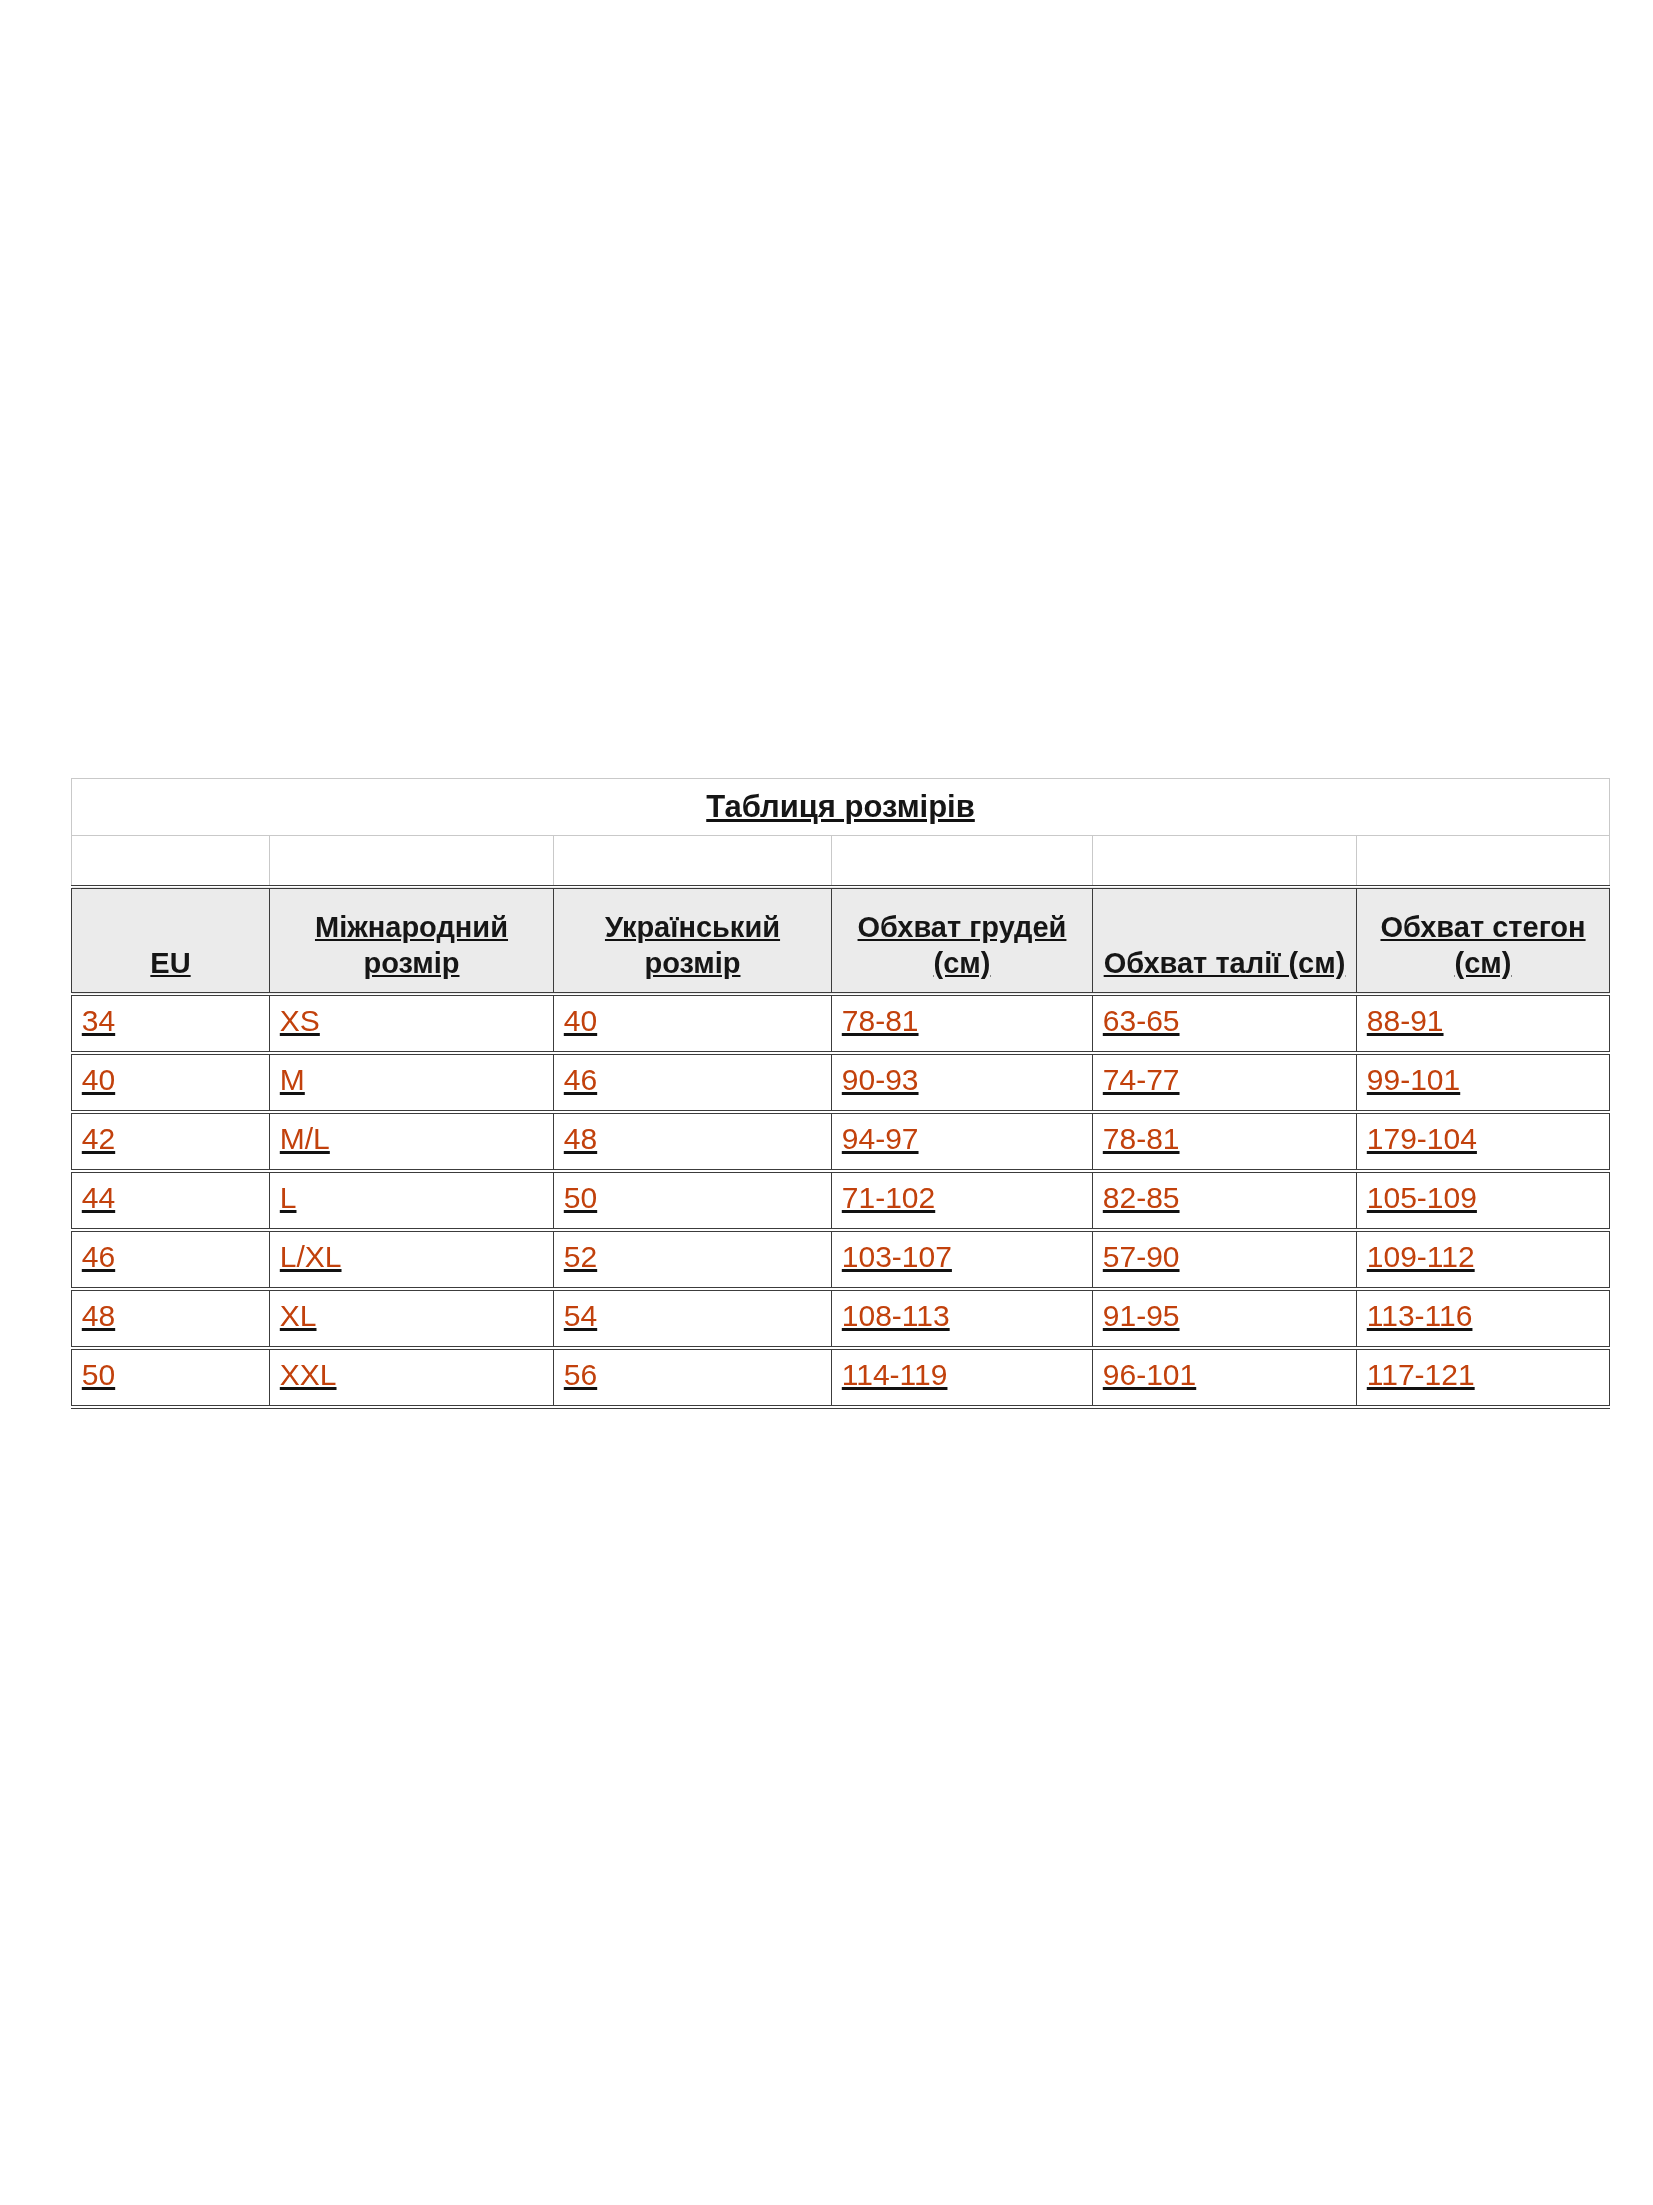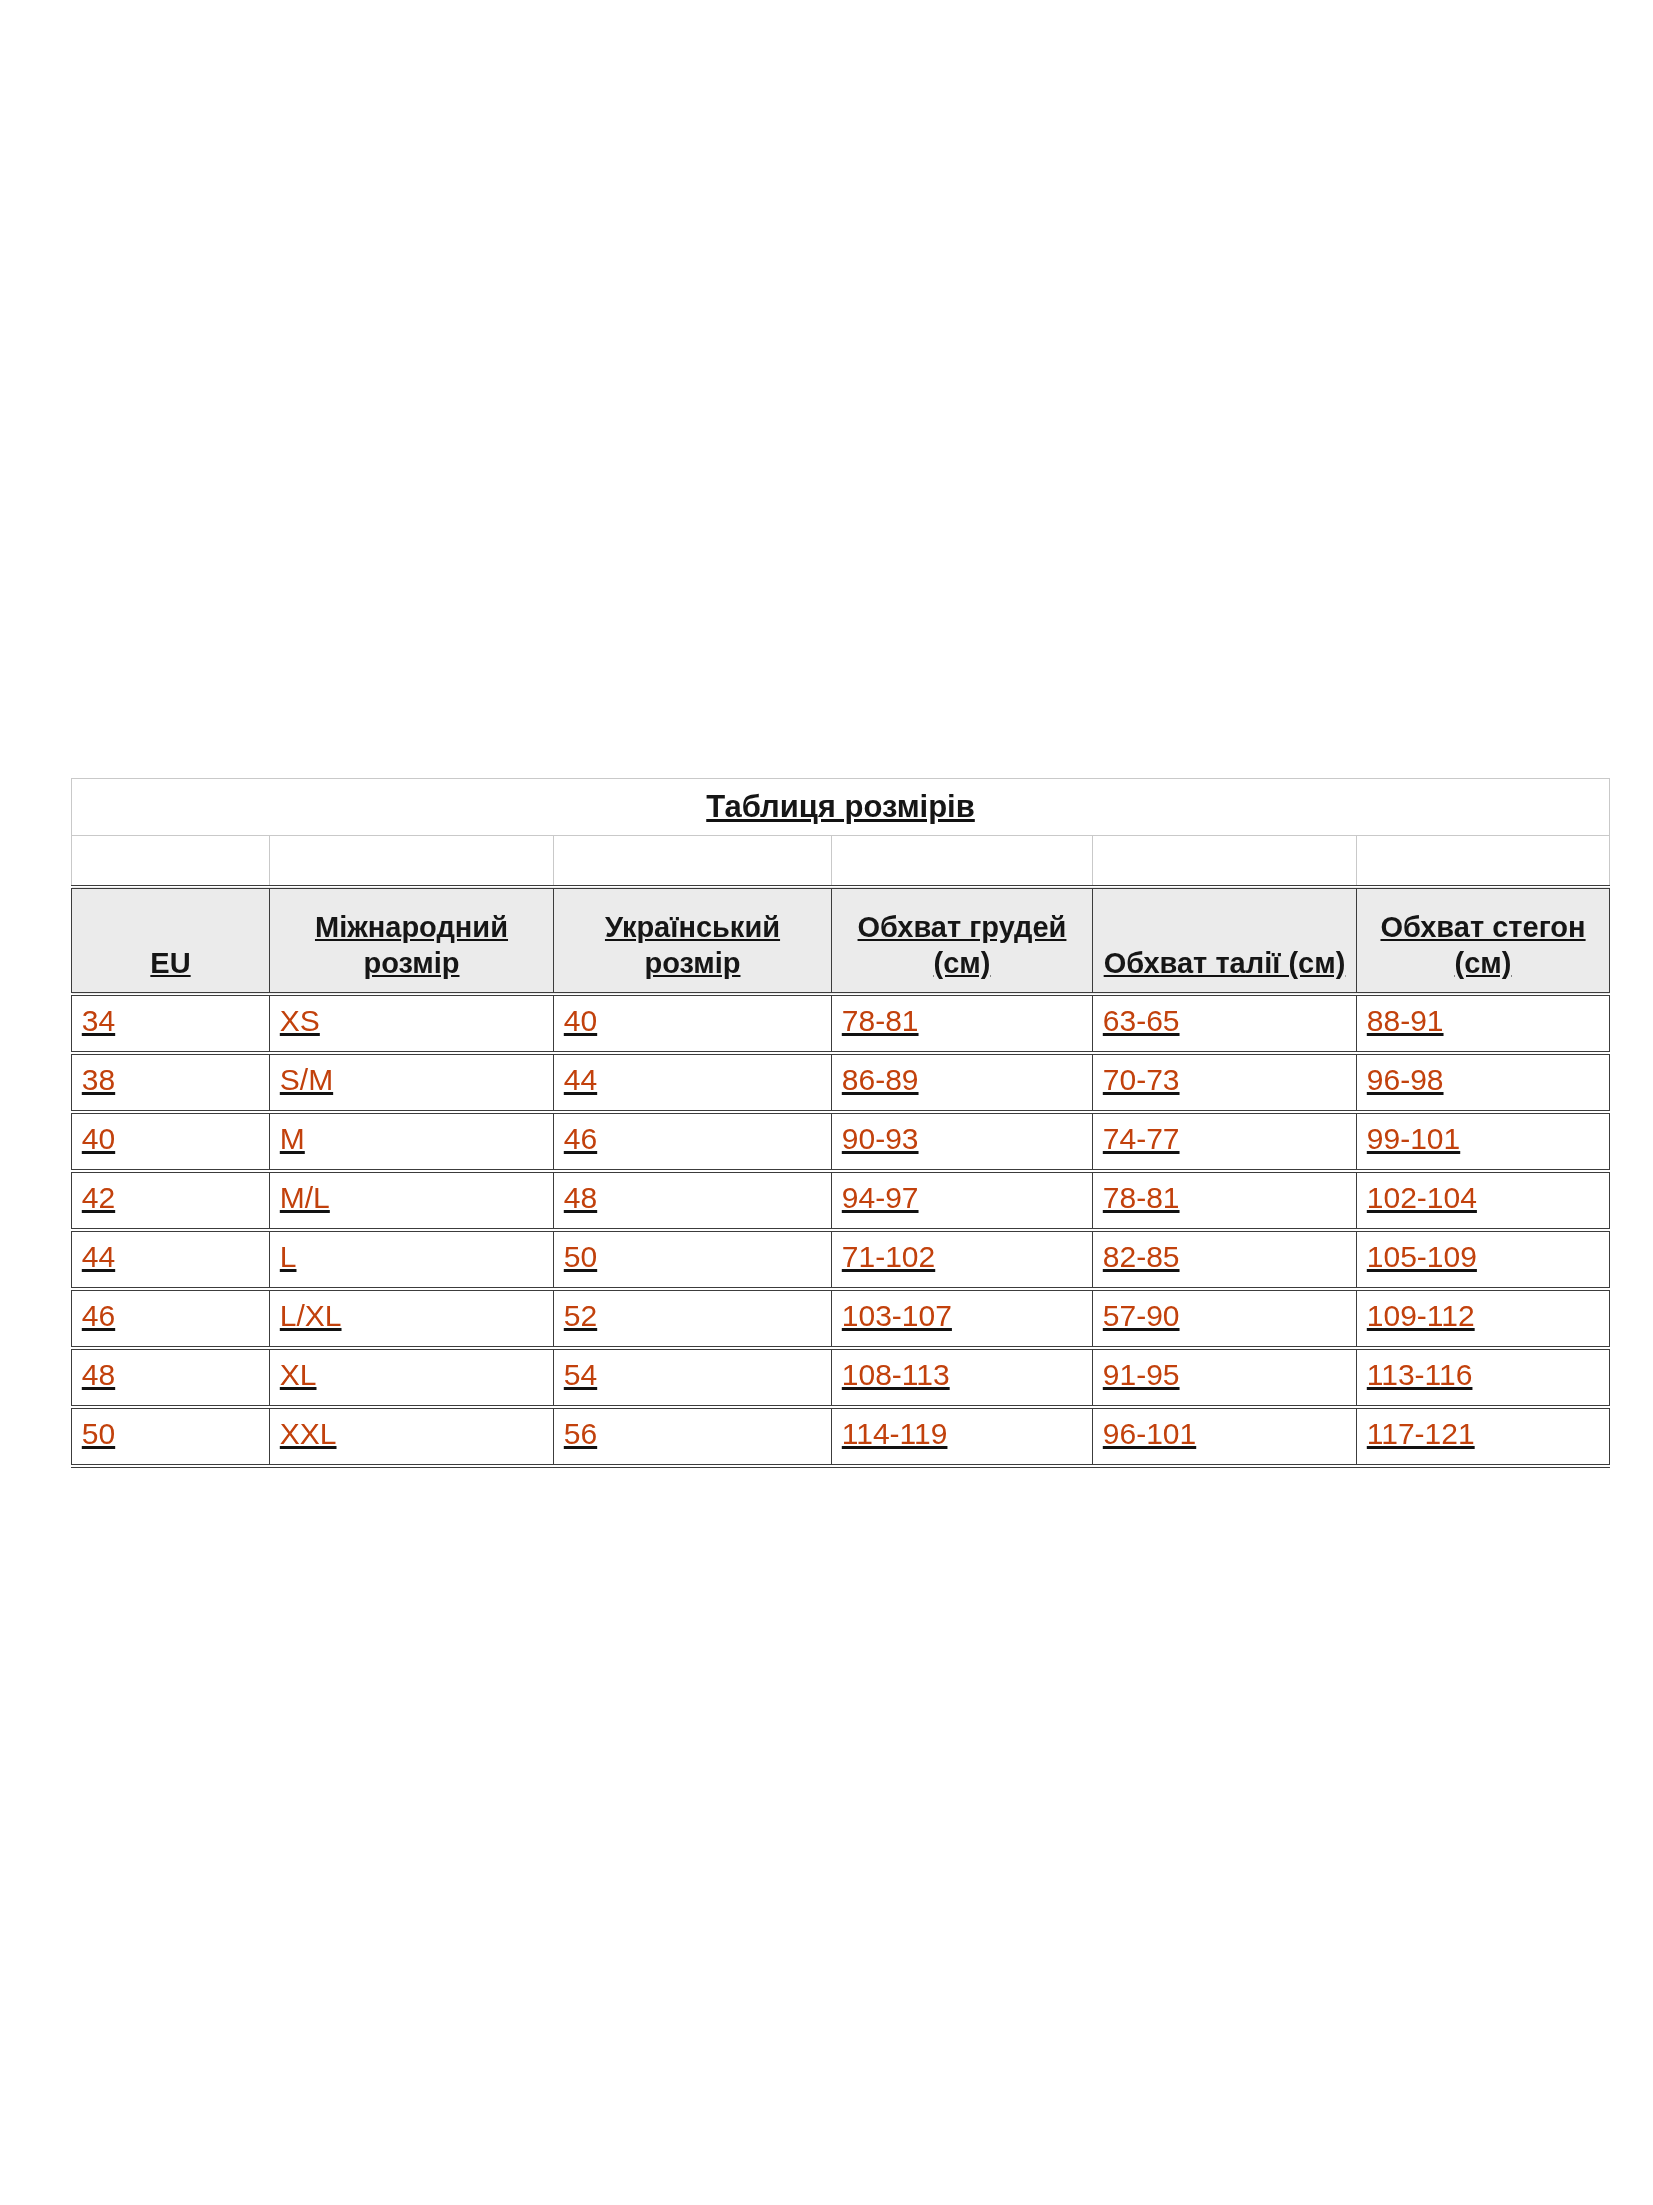--- a/index.html
+++ b/index.html
@@ -109,42 +109,34 @@
       </tr>
       <tr>
         <td class="size-cell">34</td>
         <td class="size-cell">XS</td>
         <td class="size-cell">40</td>
         <td class="size-cell">78-81</td>
         <td class="size-cell">63-65</td>
         <td class="size-cell">88-91</td>
       </tr>
       <tr>
-        <td class="size-cell">38</td>
-        <td class="size-cell">S/M</td>
-        <td class="size-cell">44</td>
-        <td class="size-cell">86-89</td>
-        <td class="size-cell">70-73</td>
-        <td class="size-cell">96-98</td>
-      </tr>
-      <tr>
         <td class="size-cell">40</td>
         <td class="size-cell">M</td>
         <td class="size-cell">46</td>
         <td class="size-cell">90-93</td>
         <td class="size-cell">74-77</td>
         <td class="size-cell">99-101</td>
       </tr>
       <tr>
         <td class="size-cell">42</td>
         <td class="size-cell">M/L</td>
         <td class="size-cell">48</td>
         <td class="size-cell">94-97</td>
         <td class="size-cell">78-81</td>
-        <td class="size-cell">102-104</td>
+        <td class="size-cell">179-104</td>
       </tr>
       <tr>
         <td class="size-cell">44</td>
         <td class="size-cell">L</td>
         <td class="size-cell">50</td>
         <td class="size-cell">71-102</td>
         <td class="size-cell">82-85</td>
         <td class="size-cell">105-109</td>
       </tr>
       <tr>

